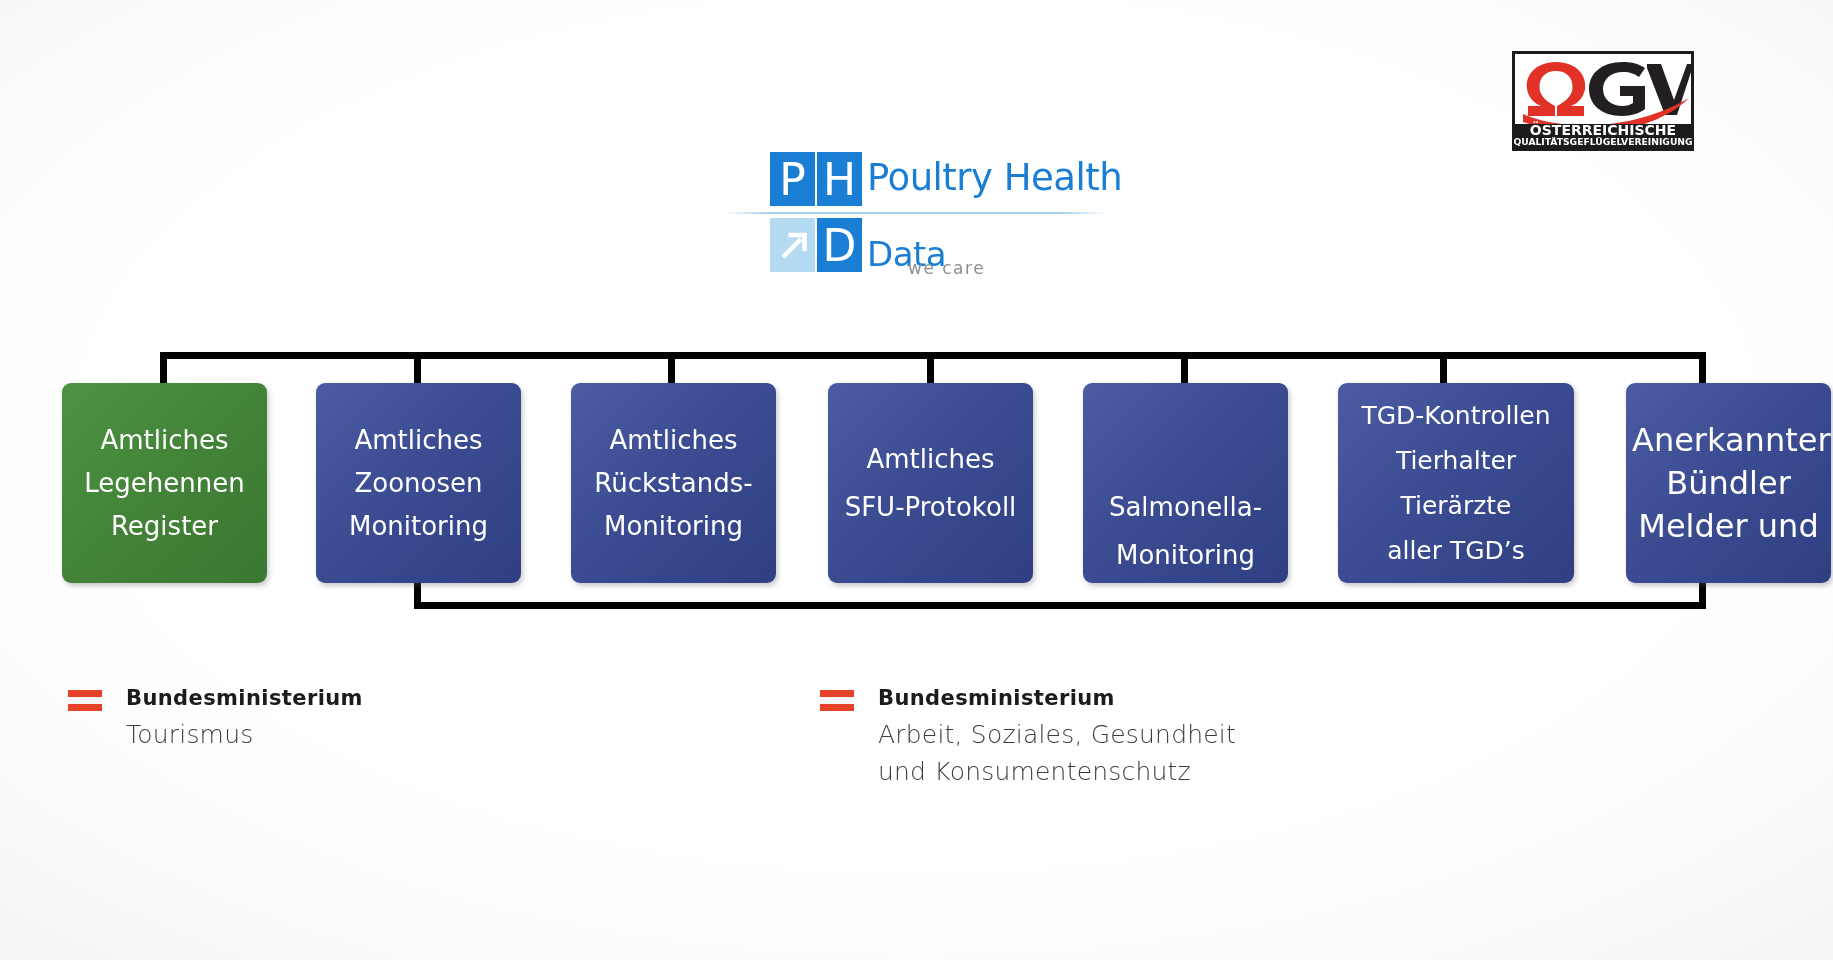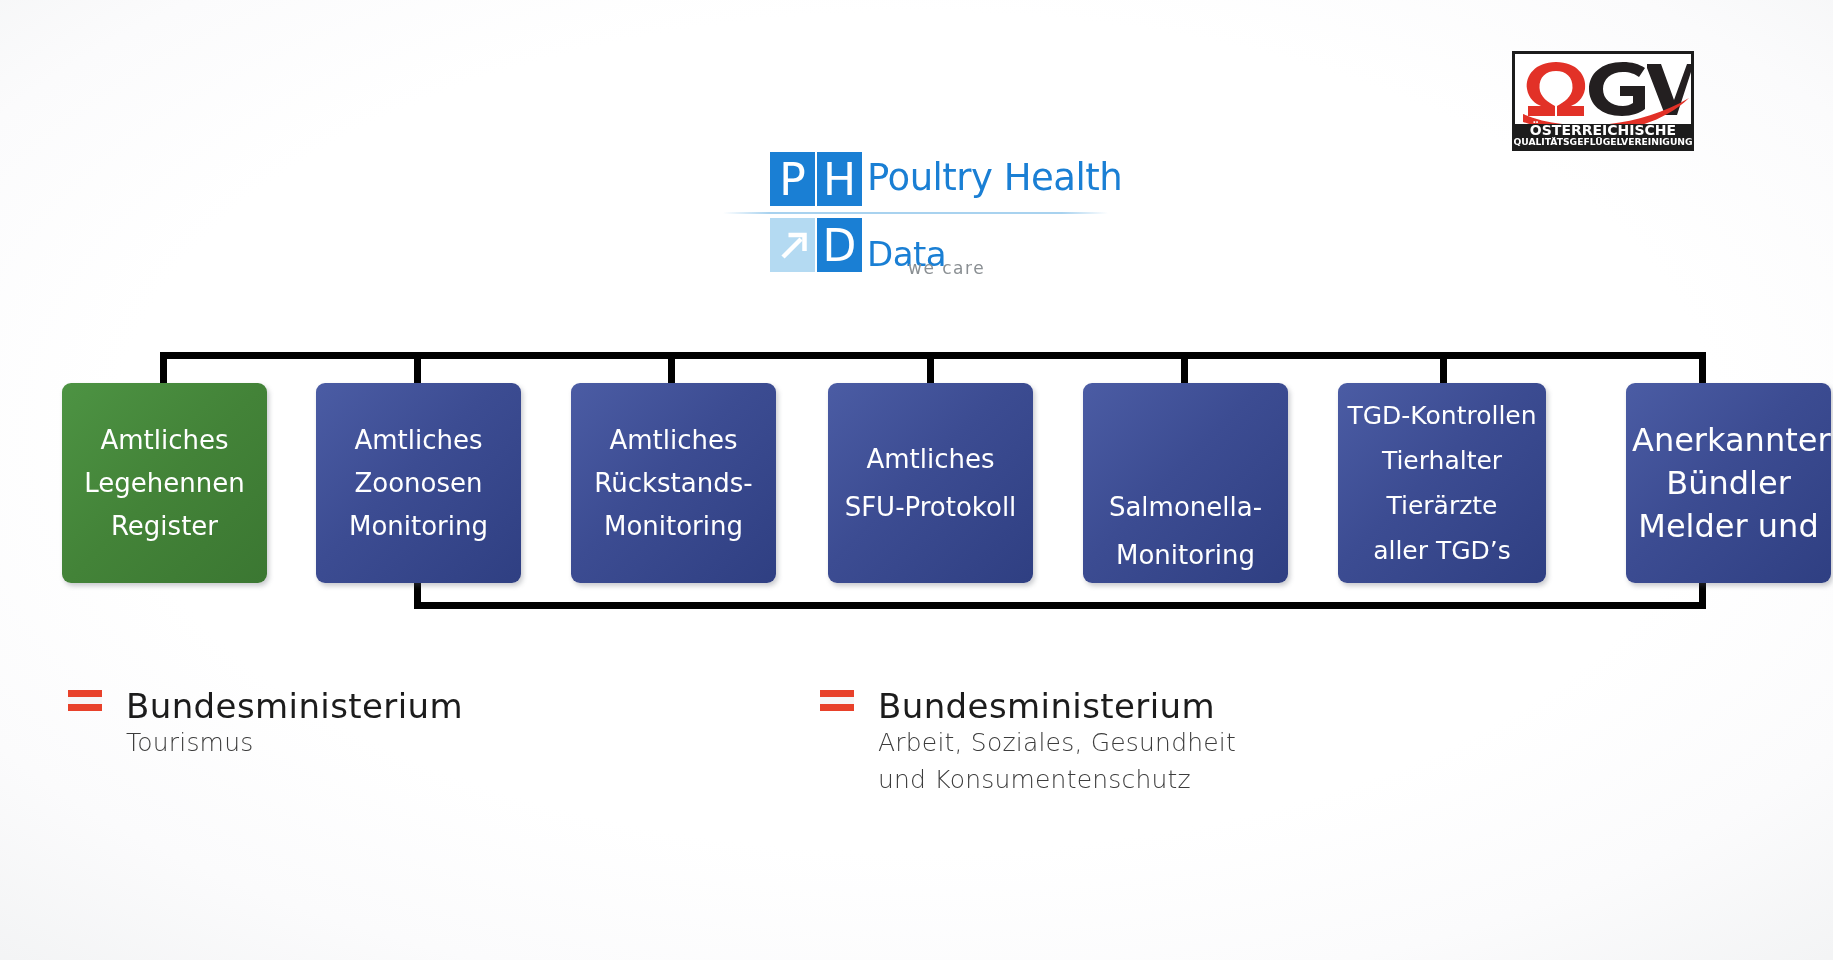--- a/index.html
+++ b/index.html
@@ -120,22 +120,22 @@
   }
   .ministry .flag {
     position: absolute; left: 0; top: 10px;
     width: 34px; height: 22px;
   }
   .ministry .flag .s1, .ministry .flag .s3 { position: absolute; left: 0; width: 34px; height: 7px; background: #e8412a; }
   .ministry .flag .s1 { top: 0px; }
   .ministry .flag .s3 { top: 14px; }
   .ministry .flag .s2 { position: absolute; left: 0; top: 7px; width: 34px; height: 7px; background: #f6f6f6; }
   .ministry .m-title {
-    font-size: 34px; font-weight: normal; letter-spacing: 0.4px;
-    color: #1c1c1c; line-height: 36px; white-space: nowrap; margin-top: 8px;
+    font-size: 21px; font-weight: bold; letter-spacing: 0.4px;
+    color: #1c1c1c; line-height: 36px; white-space: nowrap;
   }
   .ministry .m-sub {
     font-size: 25px; font-weight: 300; letter-spacing: 0.2px;
     color: #3c3c3c; line-height: 37px; white-space: nowrap;
   }
   .ministry .m-body { margin-left: 58px; }
 </style>
 </head>
 <body>
 
@@ -213,21 +213,21 @@
   <div class="node blue" style="left:828px; top:383px; width:205px; height:200px; font-size:26px; line-height:48px;">
     <span class="ln">Amtliches</span>
     <span class="ln">SFU-Protokoll</span>
   </div>
 
   <div class="node blue" style="left:1083px; top:383px; width:205px; height:200px; font-size:26px; line-height:48px;justify-content:flex-end;">
     <span class="ln">Salmonella-</span>
     <span class="ln">Monitoring</span>
   </div>
 
-  <div class="node blue" style="left:1338px; top:383px; width:208px; height:200px; font-size:25px; line-height:45px;">
+  <div class="node blue" style="left:1338px; top:383px; width:236px; height:200px; font-size:25px; line-height:45px;">
     <span class="ln">TGD-Kontrollen</span>
     <span class="ln">Tierhalter</span>
     <span class="ln">Tierärzte</span>
     <span class="ln">aller TGD’s</span>
   </div>
 
   <div class="node blue" style="left:1594px; top:383px; width:205px; height:200px; font-size:32px; line-height:43px;margin-left:32px;">
     <span class="ln">Anerkannter</span>
     <span class="ln">Bündler</span>
     <span class="ln">Melder und</span>

